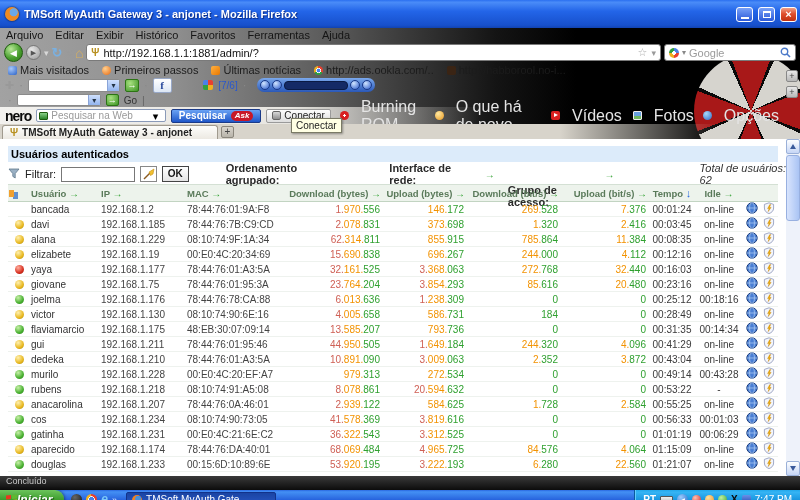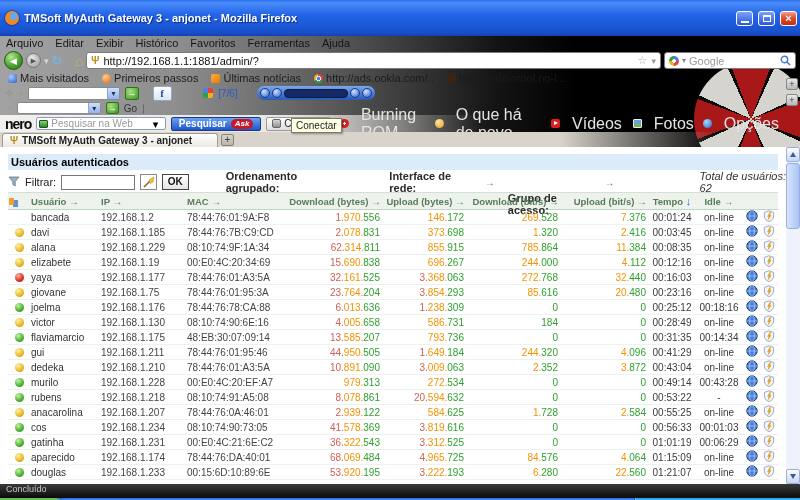--- a/index.html
+++ b/index.html
@@ -1,20 +1,20 @@
 <!DOCTYPE html>
 <html><head>
 <meta charset="utf-8">
 <style>
   * { box-sizing: border-box; margin:0; padding:0; }
   html,body { width:800px; height:500px; overflow:hidden; }
   body { font-family:"Liberation Sans", sans-serif; position:relative; background:#fff; font-size:11px; }
 
   
-  .titlebar{height:36px;display:flex;align-items:center;gap:5px;padding:0 3px 0 5px;
+  .titlebar{height:28px;display:flex;align-items:center;gap:5px;padding:0 3px 0 5px;
     background:linear-gradient(180deg,#2a6ff0 0%,#4a8cf8 8%,#2365e8 40%,#1750cc 90%,#1143b0 100%);}
   .fx-logo{width:14px;height:14px;border-radius:50%;
     background:radial-gradient(circle at 62% 38%,#6aa8e8 0 30%,#f08a20 36% 75%,#b85808 100%);box-shadow:0 0 2px #000;}
   .titlebar .title{flex:1;color:#fff;font-weight:bold;font-size:11px;text-shadow:1px 1px 1px #0a2a80;
     white-space:nowrap;overflow:hidden;}
   .wb{width:17px;height:15px;border:1px solid #fff;border-radius:3px;display:flex;align-items:center;
     justify-content:center;position:relative;}
   .wb-min,.wb-restore{background:linear-gradient(#7aa2f8,#2a58d8);}
   .wb-close{background:linear-gradient(#f0a088,#e0502e 45%,#c03010);}
   .wb-min i{position:absolute;bottom:2px;left:4px;width:8px;height:2px;background:#fff;}

